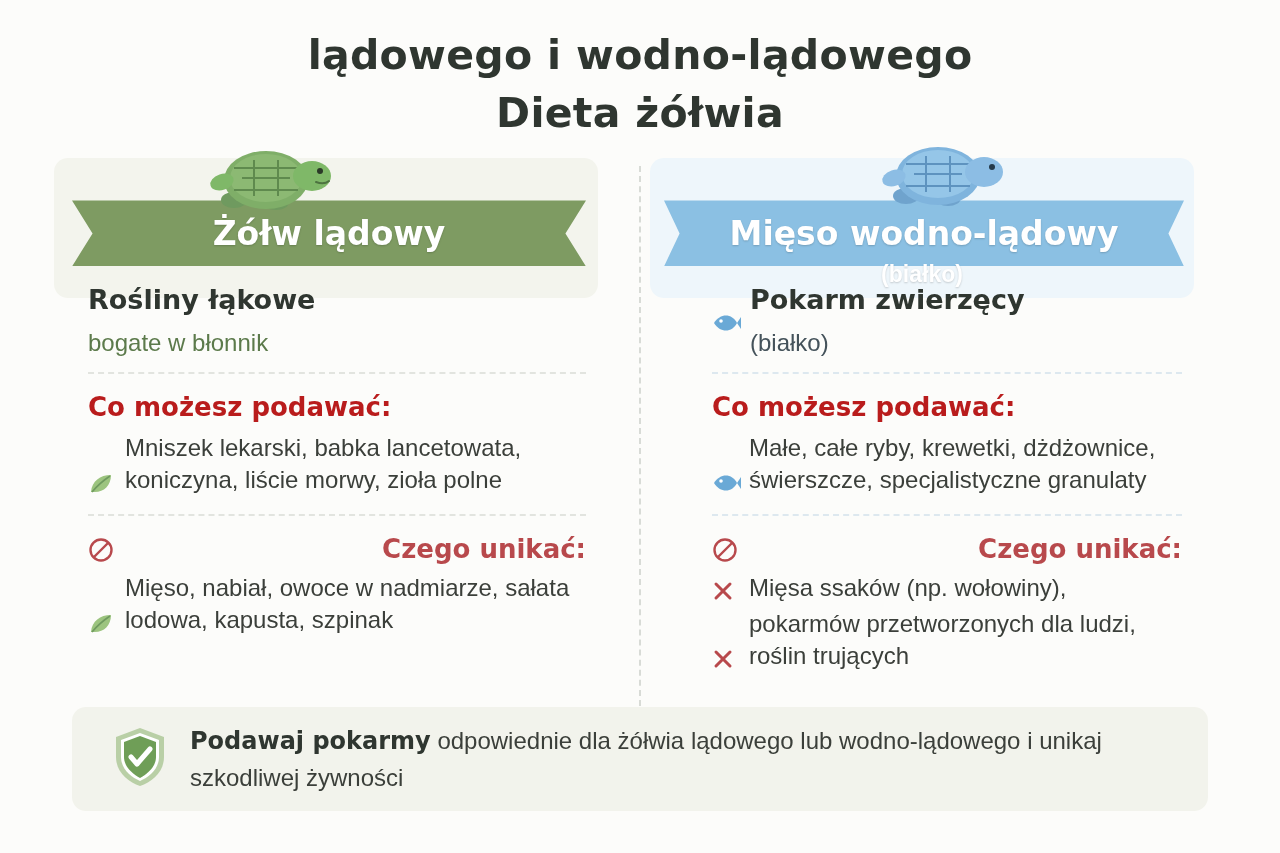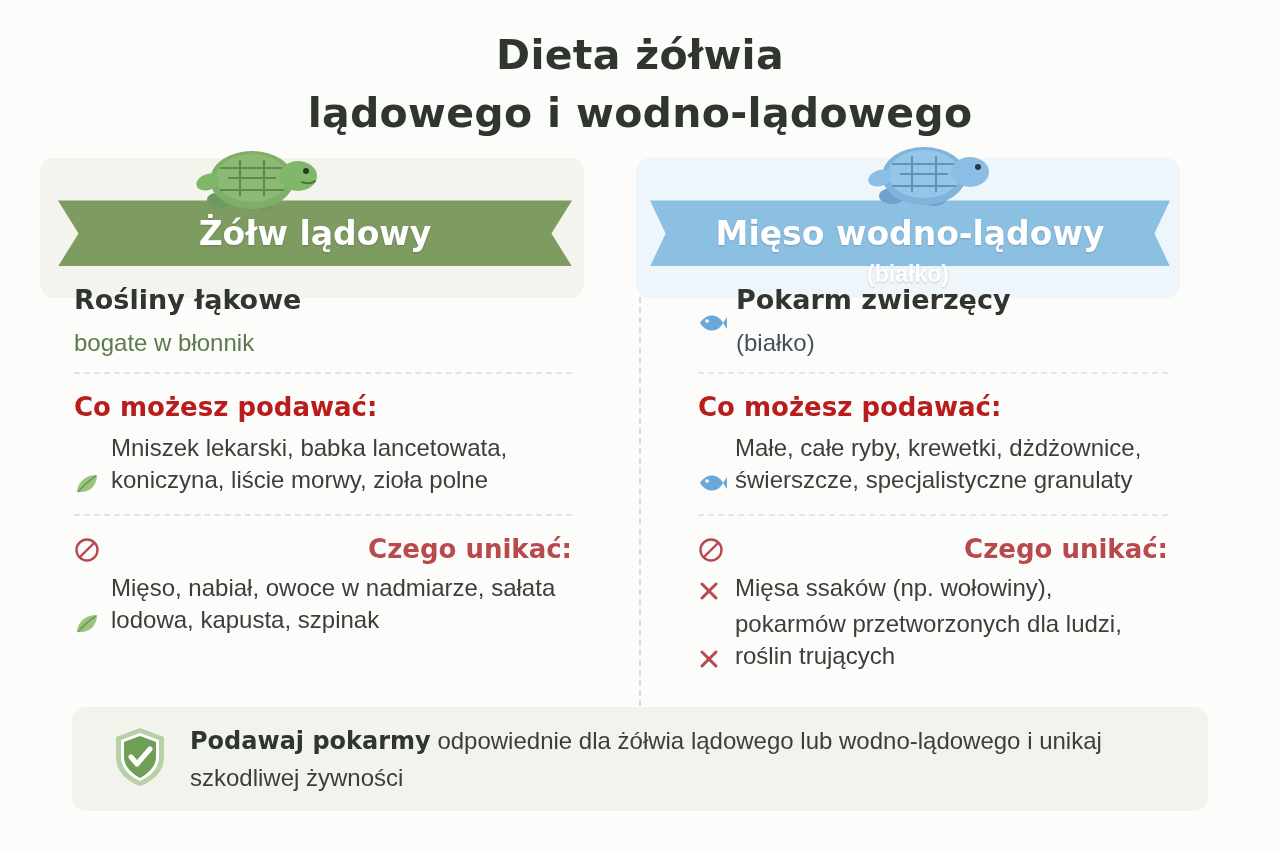--- a/index.html
+++ b/index.html
@@ -34,21 +34,21 @@
     color: #2f3630;
     letter-spacing: 0.3px;
     line-height: 1.42;
   }
 
   
   .columns {
     position: relative;
     display: flex;
     margin-top: 16px;
-    padding: 0 40px;
+    padding: 0 54px;
     box-sizing: border-box;
     gap: 52px;
   }
   .divider {
     position: absolute;
     left: 639px;
     top: 8px;
     width: 0;
     height: 540px;
     border-left: 2px dashed #d8dbd6;
@@ -218,22 +218,22 @@
     font-weight: 700;
     color: #2f3630;
   }
 </style>
 </head>
 <body>
 
 <div class="page">
 
   <div class="title-block">
+    <div class="title-line">lądowego i wodno-lądowego</div>
     <div class="title-line">Dieta żółwia</div>
-    <div class="title-line">lądowego i wodno-lądowego</div>
   </div>
 
   <div class="columns">
     <div class="divider"></div>
 
     <div class="col col-land">
       <div class="col-bg"></div>
 
       <div class="turtle turtle-land">
         <svg viewBox="0 0 132 78" width="132" height="78">

